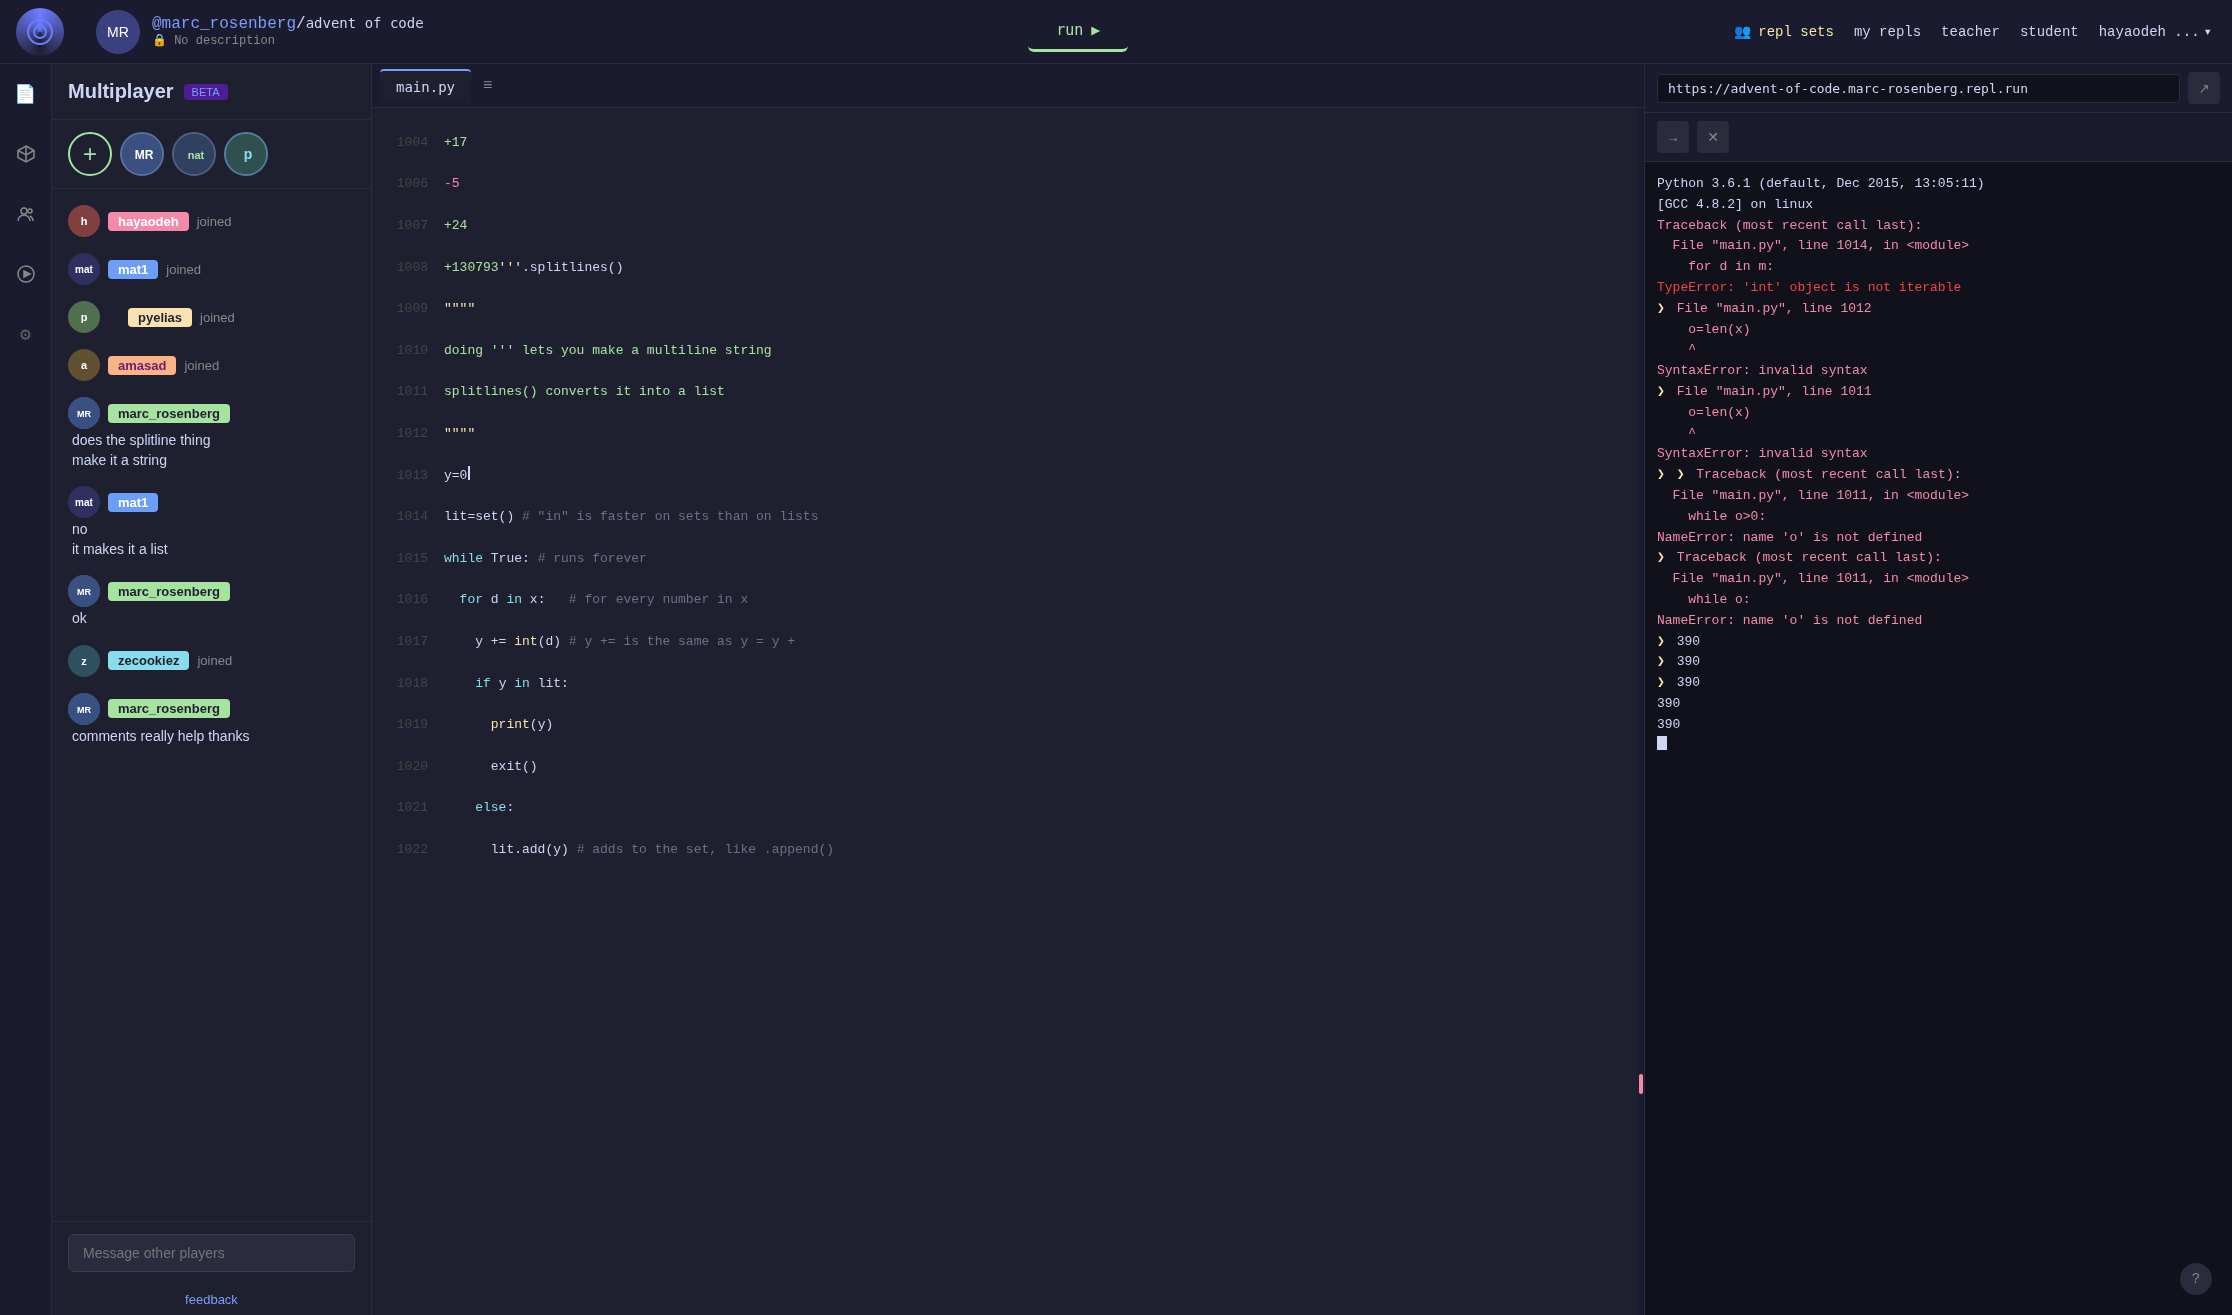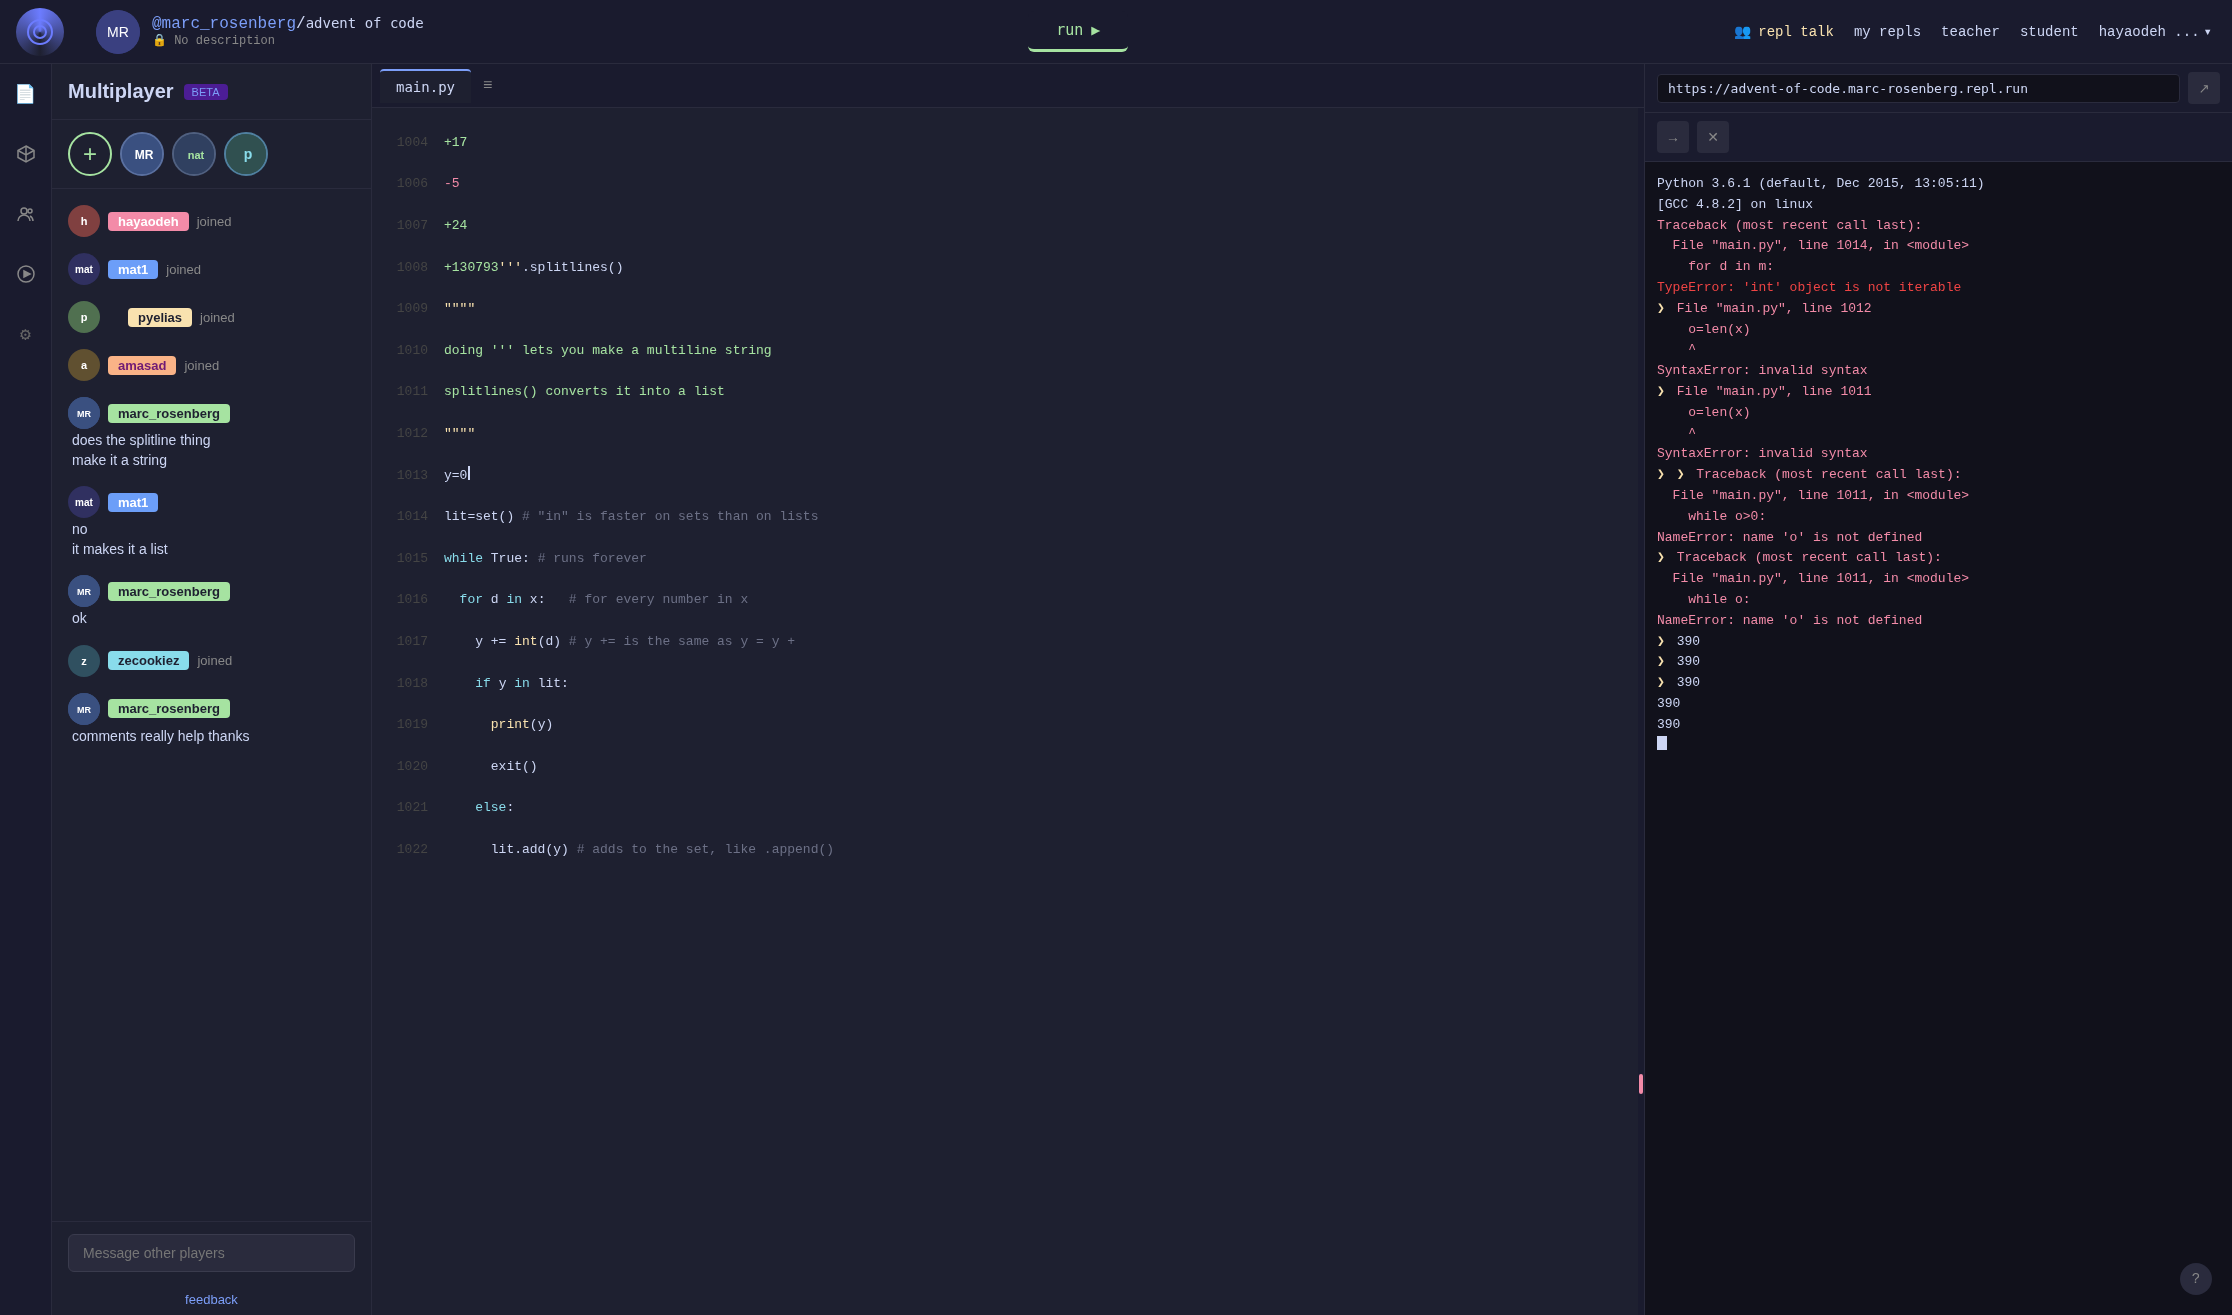--- a/index.html
+++ b/index.html
@@ -493,21 +493,21 @@
     </button>
     <button class="nav-btn">
       <span>share</span>
       <span>↗</span>
     </button>
   </div>
 
   <div class="nav-right">
     <span class="nav-right-link">
       <span>👥</span>
-      <span>repl talk</span>
+      <span>repl sets</span>
     </span>
     <span class="nav-right-link white">my repls</span>
     <span class="nav-right-link white">teacher</span>
     <span class="nav-right-link white">student</span>
     <span class="user-btn">
       <span>hayaodeh ...</span>
       <span>▾</span>
     </span>
   </div>
 </div>

